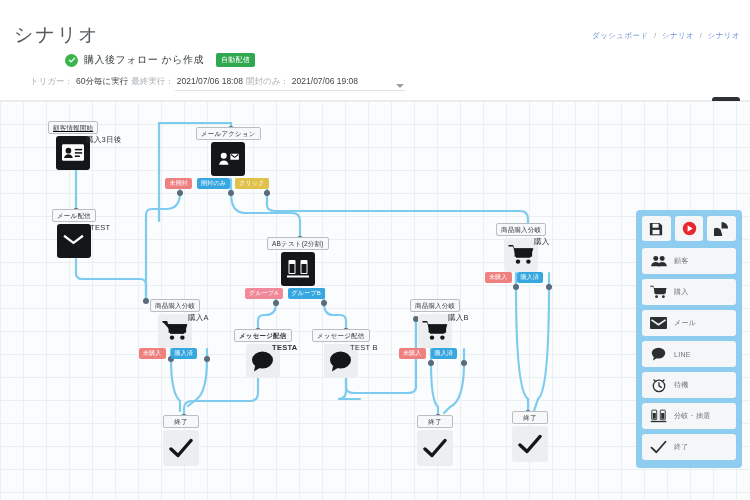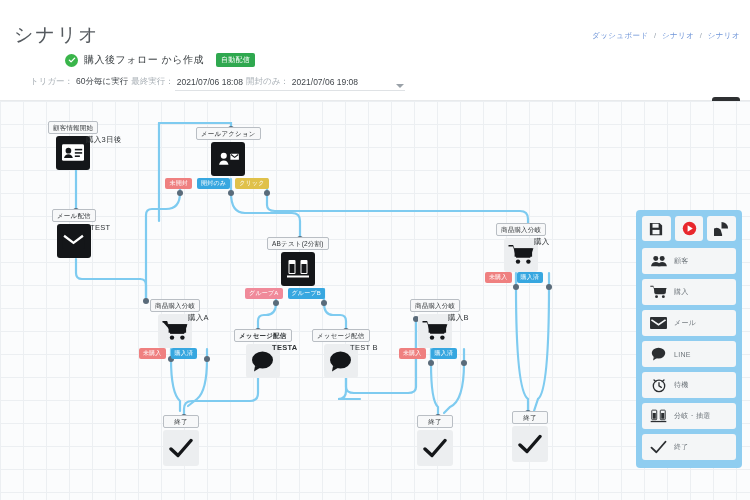--- a/index.html
+++ b/index.html
@@ -31,21 +31,21 @@
     width: 13px; height: 13px; border-radius: 50%; background: #39b54a;
     display: flex; align-items: center; justify-content: center; flex: none;
   }
   .check-circle svg { width: 8px; height: 8px; }
   .scen-name { font-size: 10px; color: #3d4245; letter-spacing: .5px; }
   .auto-badge {
     background: #2fa84f; color: #fff; font-size: 7px; padding: 2px 5px;
     border-radius: 2px; letter-spacing: .3px; margin-left: 6px;
   }
   .trigger-row {
-    position: absolute; left: 30px; top: 30px; display: flex; align-items: center;
+    position: absolute; left: 30px; top: 30px; display: flex; 
     font-size: 8.5px; color: #4a4f54; gap: 3px; white-space: nowrap;
   }
   .tlabel { color: #a9b0b6; }
   .tval { color: #41464b; }
   .gap-l { }
   .sel-line {
     position: absolute; left: 175px; top: 44px; width: 230px;
     border-bottom: 1px solid #dfe2e5;
   }
   .caret {
@@ -229,21 +229,21 @@
           <circle cx="549" cy="186" r="3"></circle>
         <circle cx="184" cy="316" r="3"></circle>
           <circle cx="438" cy="316" r="3"></circle>
           <circle cx="528" cy="312" r="3"></circle>
         <circle cx="146" cy="200" r="3"></circle>
           <circle cx="416" cy="218" r="3"></circle>
           <circle cx="528" cy="126" r="3"></circle>
       </g>
     </svg>
 
-    <div class="node" style="left:48px; top:20px;">
+    <div class="node" style="left:48px; top:20px;text-decoration:underline;">
       <div class="node-cap">顧客情報開始</div>
       <div class="node-icon dark">
         <svg width="22" height="17" viewBox="0 0 24 18">
           <rect x="0" y="0" width="24" height="18" rx="1.5" fill="#fff"></rect>
           <circle cx="7" cy="7" r="3.1" fill="#141619"></circle>
           <path d="M2.2 15c.5-2.8 2.4-4.2 4.8-4.2S11.3 12.2 11.8 15z" fill="#141619"></path>
           <rect x="14" y="5" width="8" height="1.7" fill="#141619"></rect>
           <rect x="14" y="8.6" width="8" height="1.7" fill="#141619"></rect>
           <rect x="14" y="12.2" width="5.5" height="1.7" fill="#141619"></rect>
         </svg>

